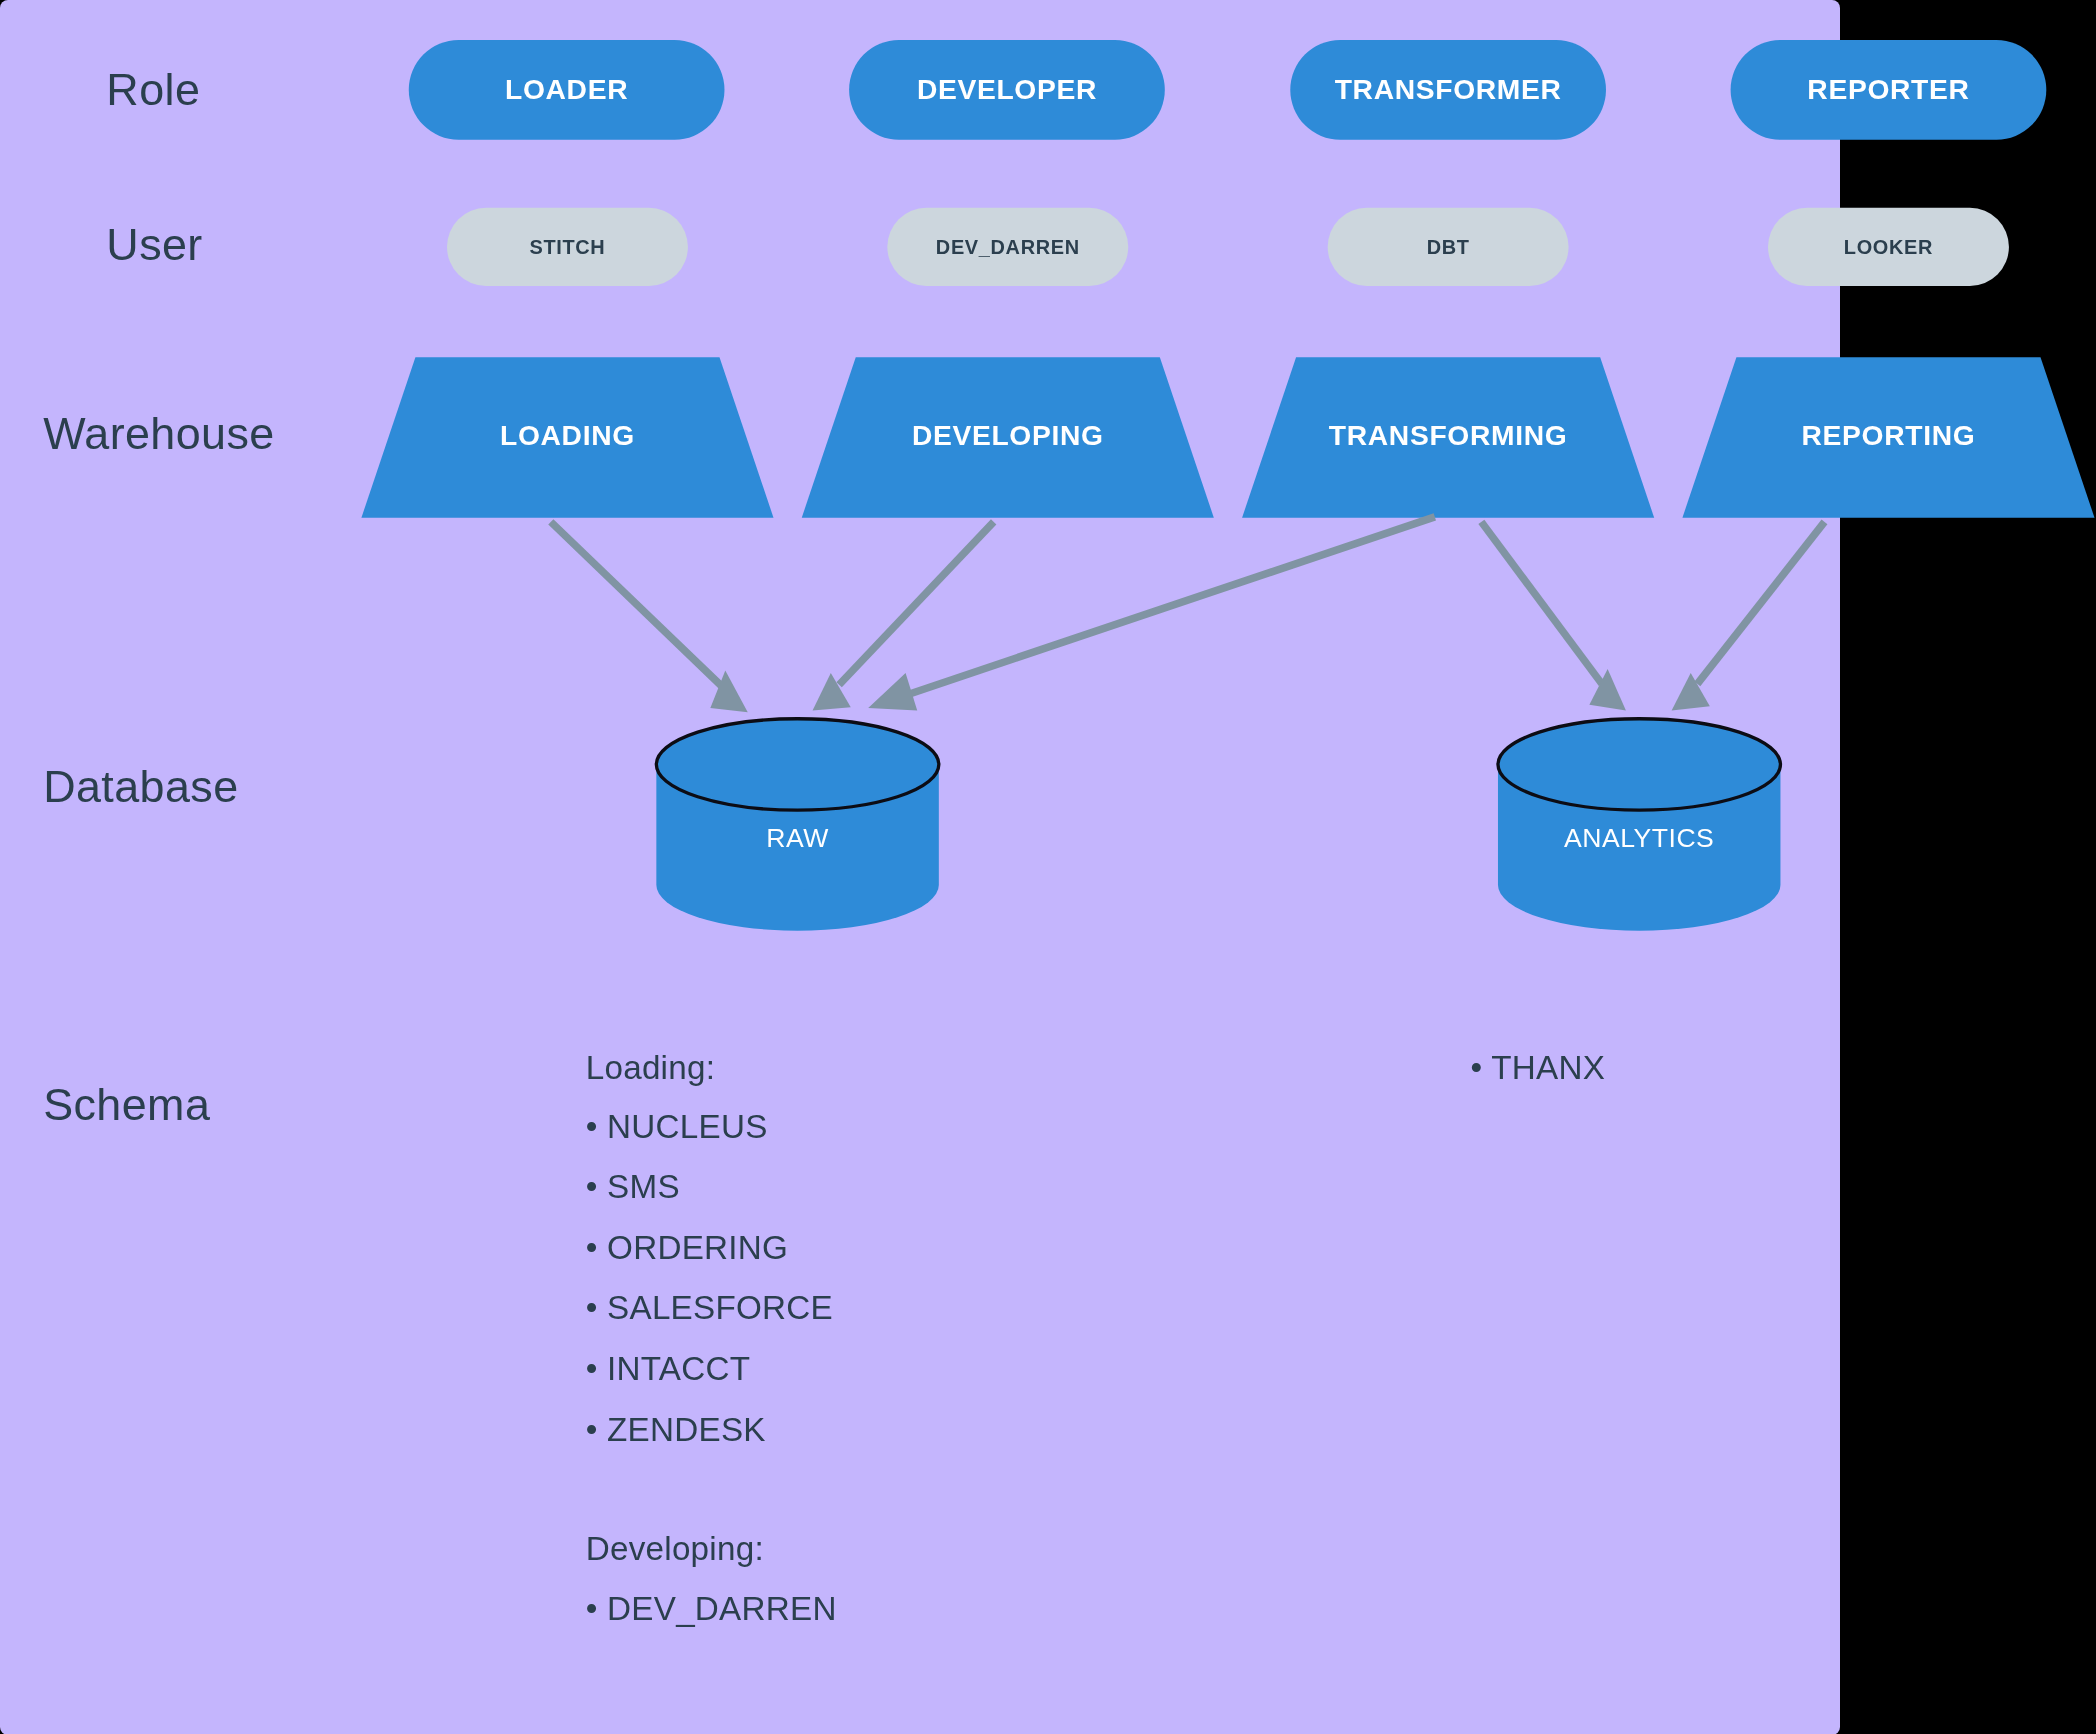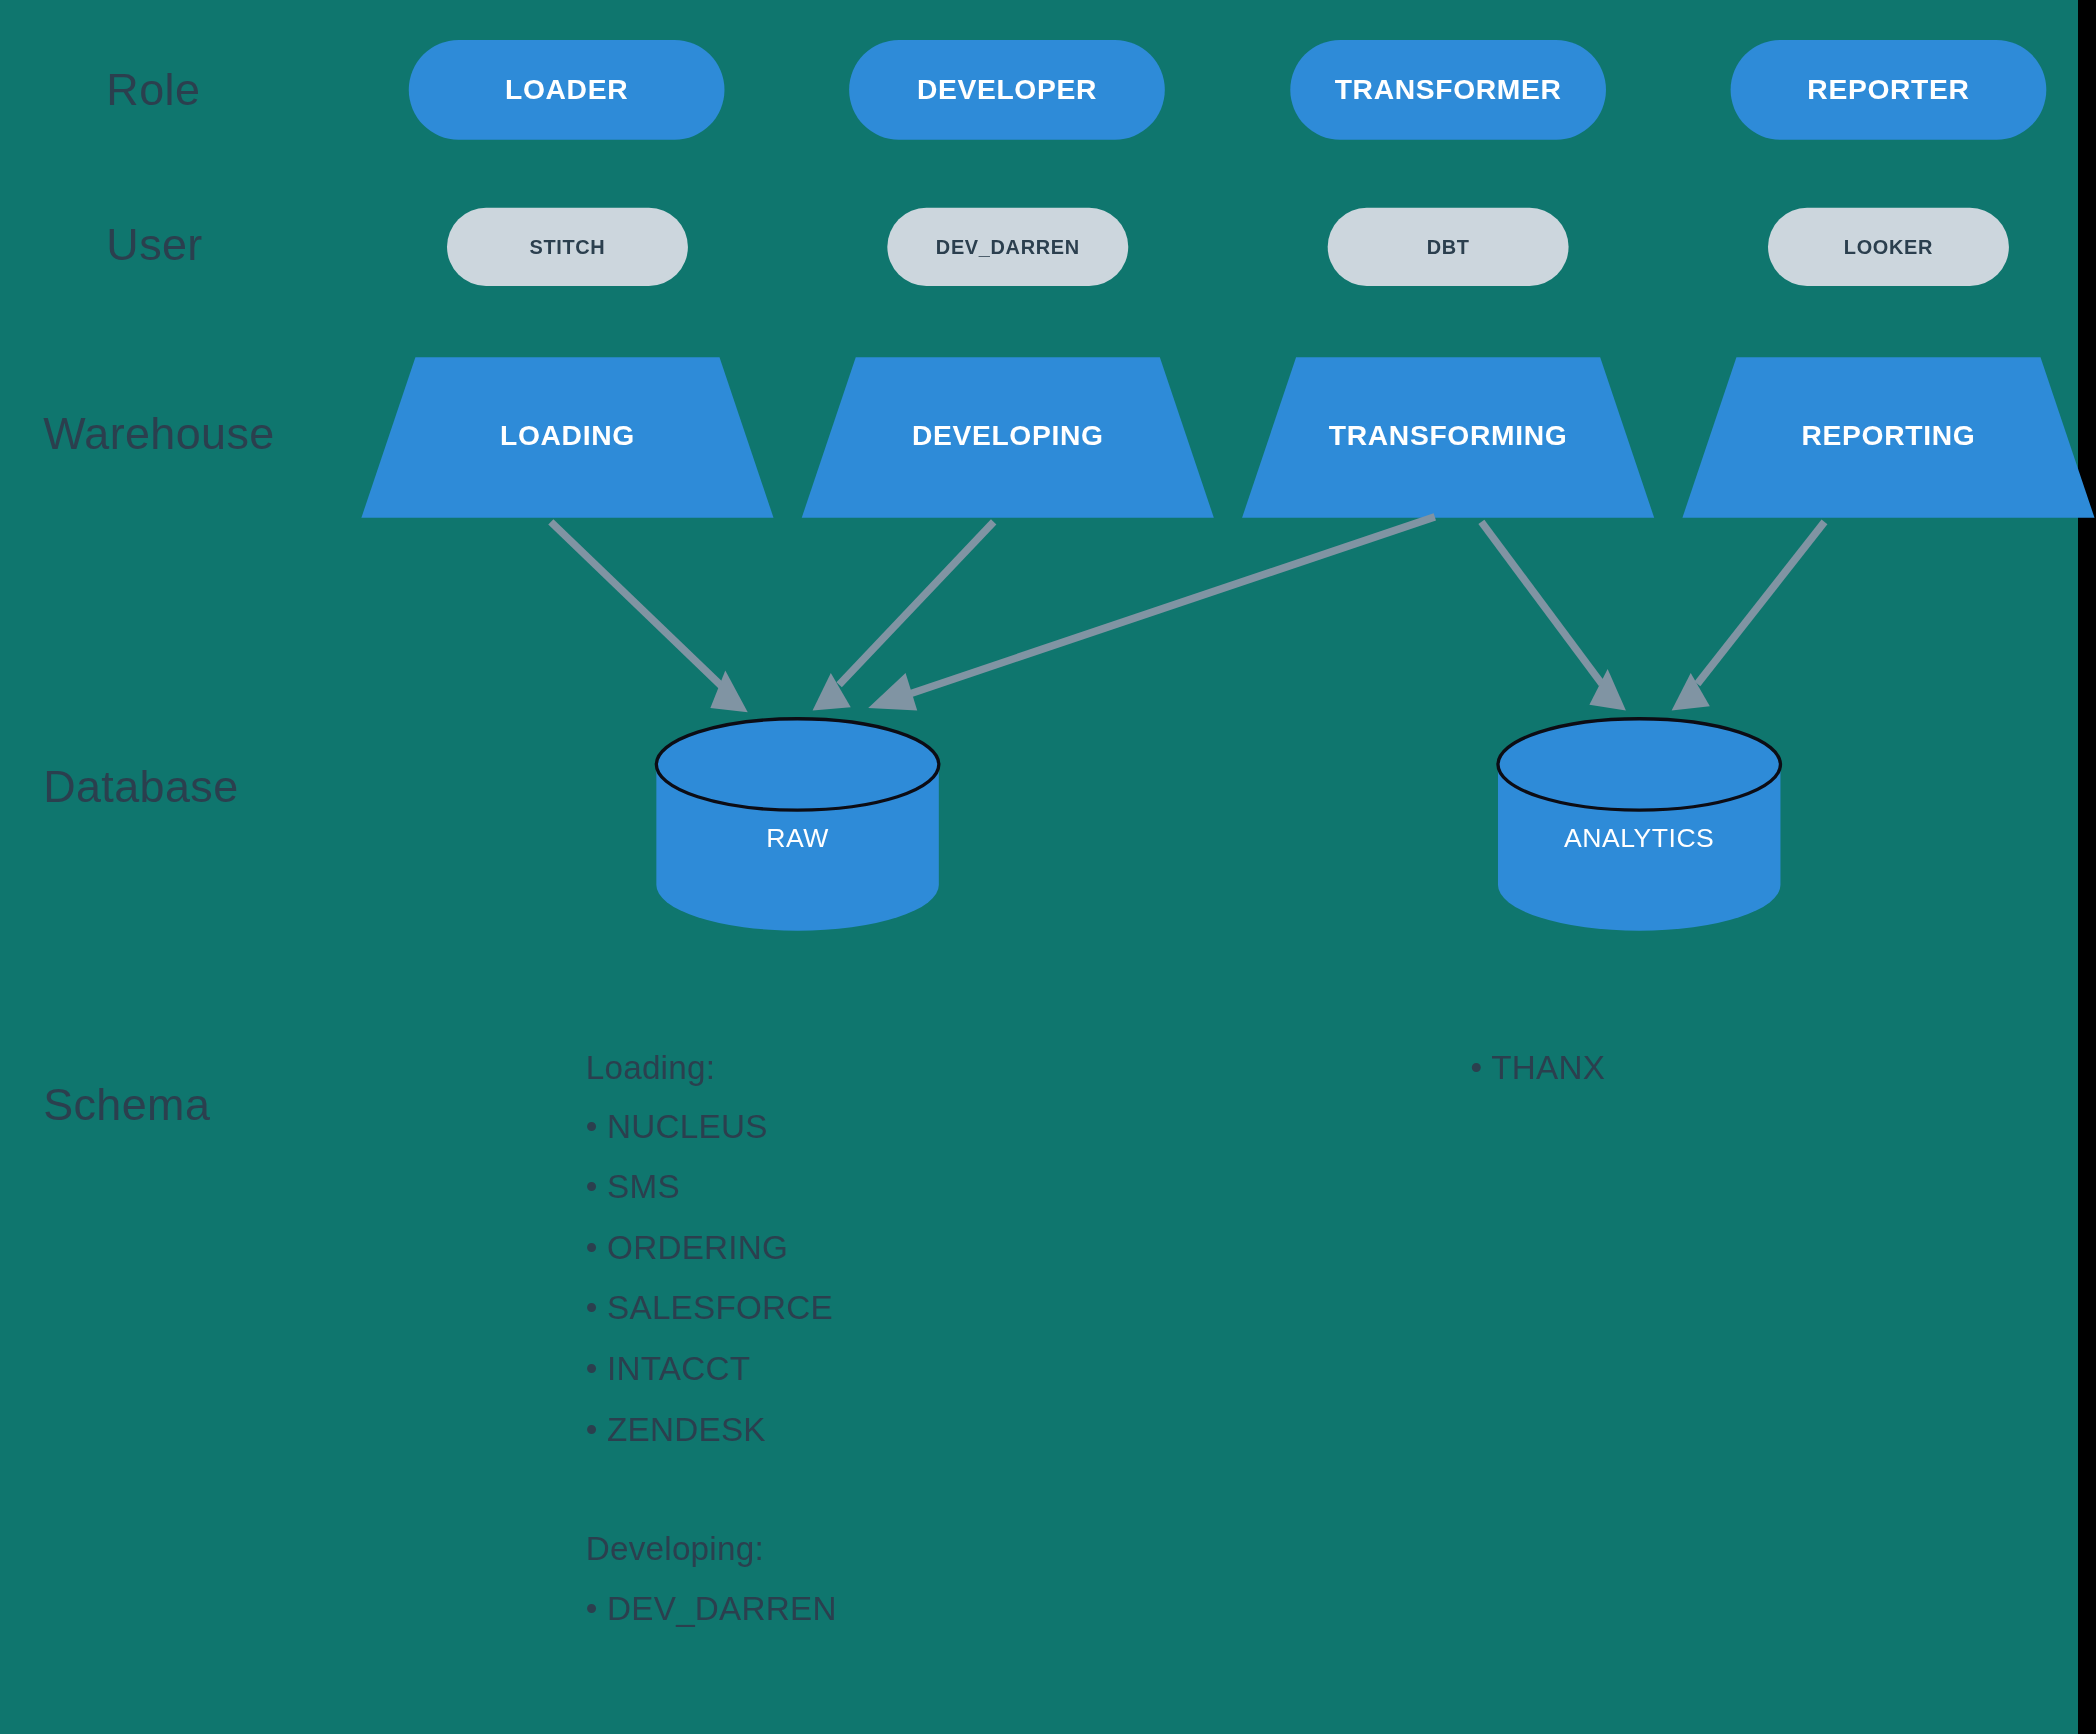--- a/index.html
+++ b/index.html
@@ -8,23 +8,24 @@
     background: #000000;
   }
   body {
     width: 2097px;
     height: 1735px;
     overflow: hidden;
     font-family: "Liberation Sans", sans-serif;
   }
   #stage {
     position: relative;
-    width: 2078px;
+    width: 1840px;
     height: 1735px;
-    background: #0f766e;
+    background: #c4b5fd;
+    border-radius: 8px;
   }
   svg.diagram {
     position: absolute;
     top: 0;
     left: 0;
     width: 2097px;
     height: 1735px;
     display: block;
   }
   .row-label {

